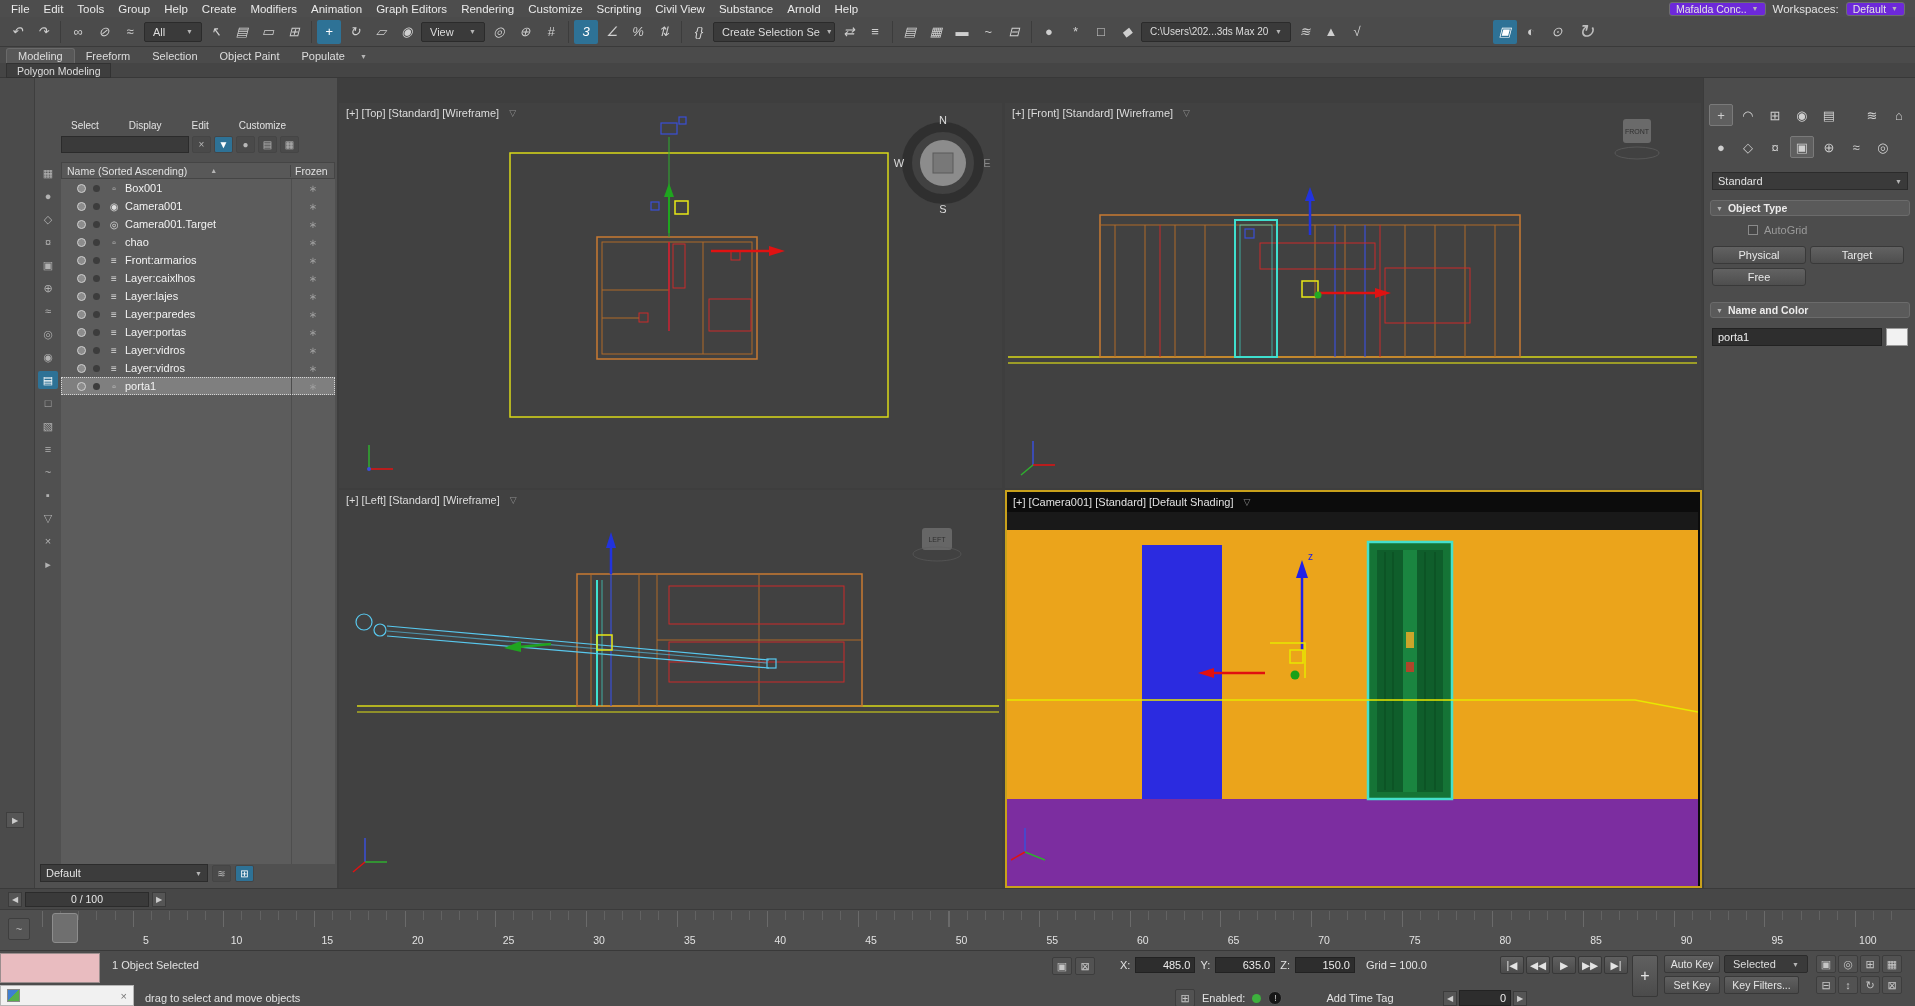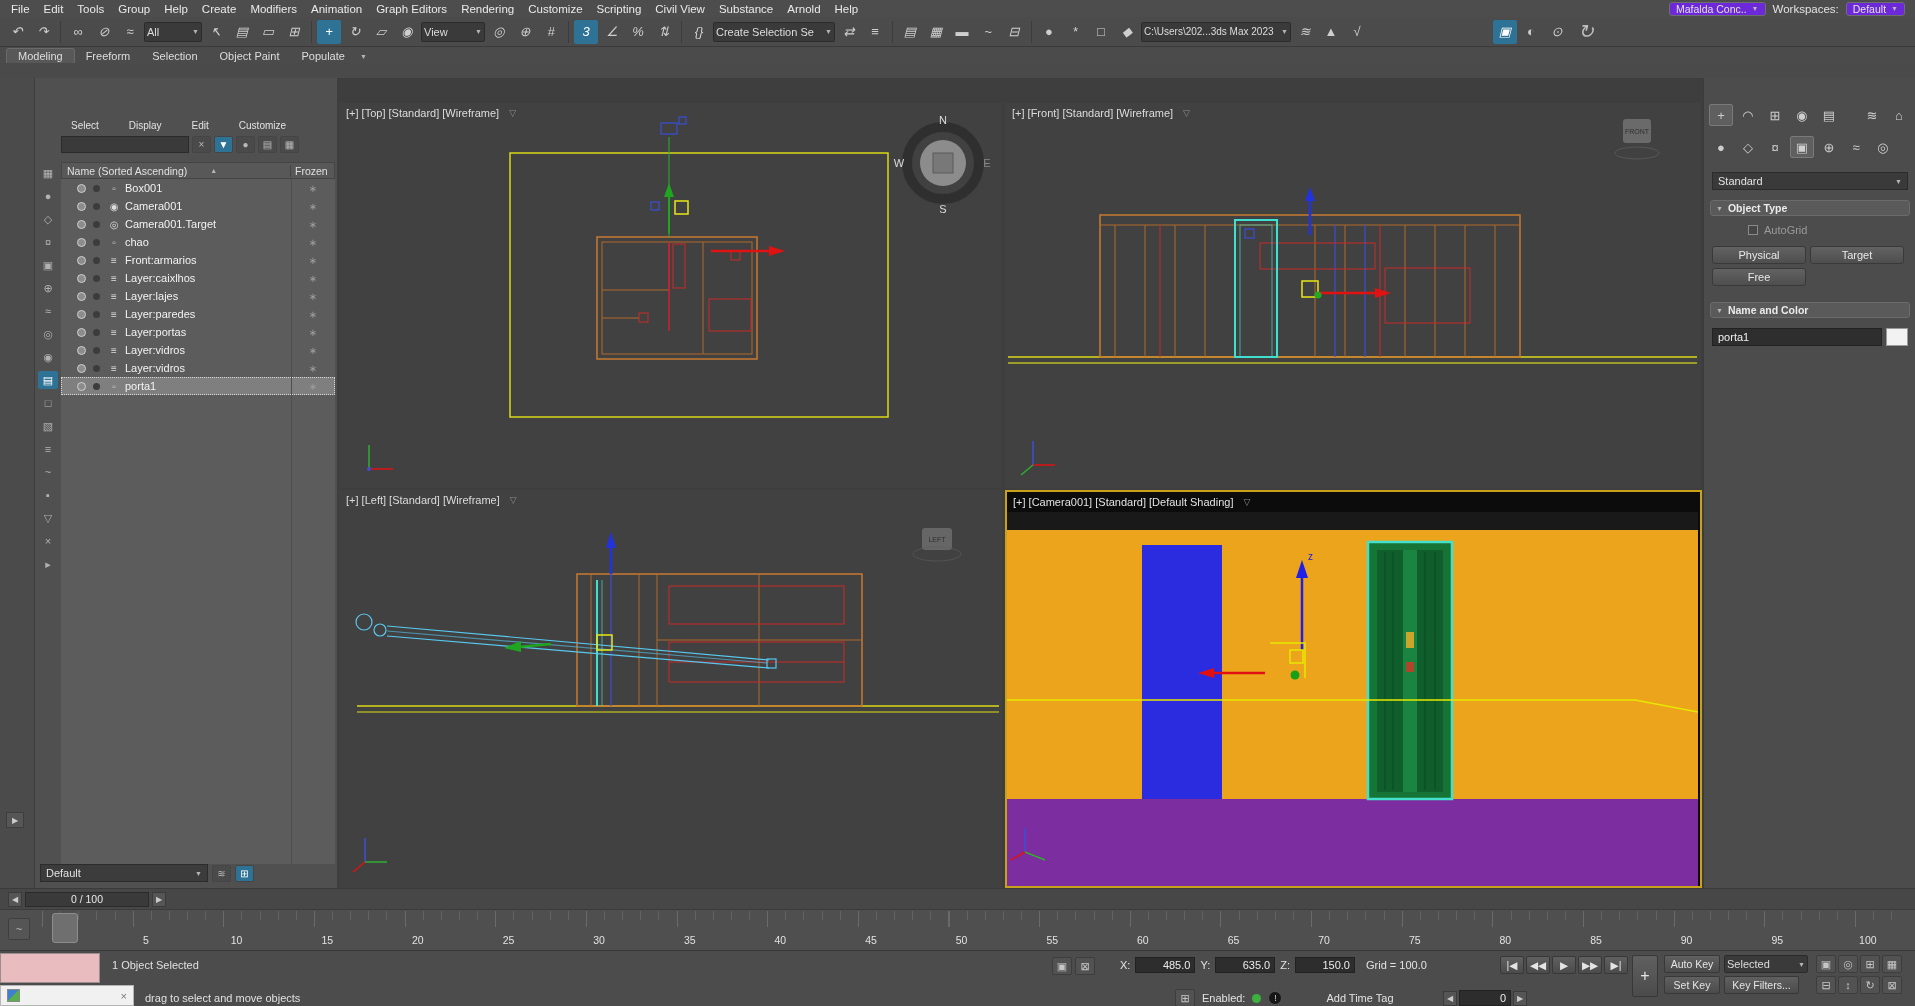--- a/index.html
+++ b/index.html
@@ -12,21 +12,21 @@
 .mi{padding:0 7px;color:#eaeaea;white-space:nowrap}
 .mb-right{margin-left:auto;display:flex;align-items:center;gap:7px;padding-right:10px}
 .pill{background:#6d28d9;border:1px solid #6e6e6e;border-radius:3px;height:14px;display:flex;align-items:center;gap:5px;padding:0 6px;font-size:10.5px}
 .caret{font-size:7px;color:#b5b5b5}
 
 .toolbar{left:0;top:17px;width:1915px;height:30px;background:#4b4b4b;border-bottom:1px solid #3a3a3a;display:flex;align-items:center;padding:0 5px;gap:2px}
 .tbi{width:24px;height:24px;display:inline-flex;align-items:center;justify-content:center;color:#cfcfcf;font-size:13px;border-radius:2px;flex:0 0 auto}
 .tbi.act{background:#2e7296;color:#fff}
 .tbi.big{width:30px;height:26px;font-size:19px;color:#bdbdbd}
 .sep{width:1px;height:22px;background:#3c3c3c;margin:0 3px;flex:0 0 auto}
-.dd{background:#3a3a3a;border:1px solid #2b2b2b;border-radius:2px;height:20px;display:inline-flex;align-items:center;justify-content:space-between;gap:6px;padding:0 2px;color:#ddd;flex:0 0 auto;white-space:nowrap}
+.dd{background:#3a3a3a;border:1px solid #2b2b2b;border-radius:2px;height:20px;display:inline-flex;align-items:center;justify-content:space-between;gap:6px;padding:0 8px;color:#ddd;flex:0 0 auto;white-space:nowrap}
 
 .ribbon{left:0;top:47px;width:1915px;height:16px;background:#4b4b4b;display:flex;align-items:flex-end;padding-left:6px;font-size:11px}
 .rtab{padding:1px 11px;color:#ddd;white-space:nowrap}
 .rtab.act{background:#585858;border:1px solid #6a6a6a;border-bottom:none;border-radius:3px 3px 0 0}
 .subrow{left:0;top:63px;width:1915px;height:15px;background:#454545;border-bottom:1px solid #383838}
 .subtab{position:absolute;left:6px;top:0;height:15px;padding:0 10px;background:#3e3e3e;border:1px solid #323232;font-size:10.5px;color:#ddd;display:flex;align-items:center}
 
 .leftstrip{left:0;top:78px;width:35px;height:810px;background:#4b4b4b;border-right:1px solid #3e3e3e}
 
 .explorer{left:35px;top:78px;width:302px;height:810px;background:#505050}
@@ -208,20 +208,23 @@
   </div>
 
   <div class="ribbon abs">
     <span class="rtab act">Modeling</span>
     <span class="rtab">Freeform</span>
     <span class="rtab">Selection</span>
     <span class="rtab">Object Paint</span>
     <span class="rtab">Populate</span>
     <span class="caret" style="margin:0 4px 3px">▼</span>
   </div>
+  <div class="subrow abs">
+    <div class="subtab">Polygon Modeling</div>
+  </div>
 
   <div class="leftstrip abs">
     <div style="position:absolute;left:6px;top:734px;width:18px;height:16px;display:flex;align-items:center;justify-content:center;background:#565656;border:1px solid #3e3e3e;color:#ccc;font-size:8px">▶</div>
   </div>
 
   <div class="explorer abs">
     <div class="ex-menus">
       <span class="ex-menu">Select</span>
       <span class="ex-menu">Display</span>
       <span class="ex-menu">Edit</span>

